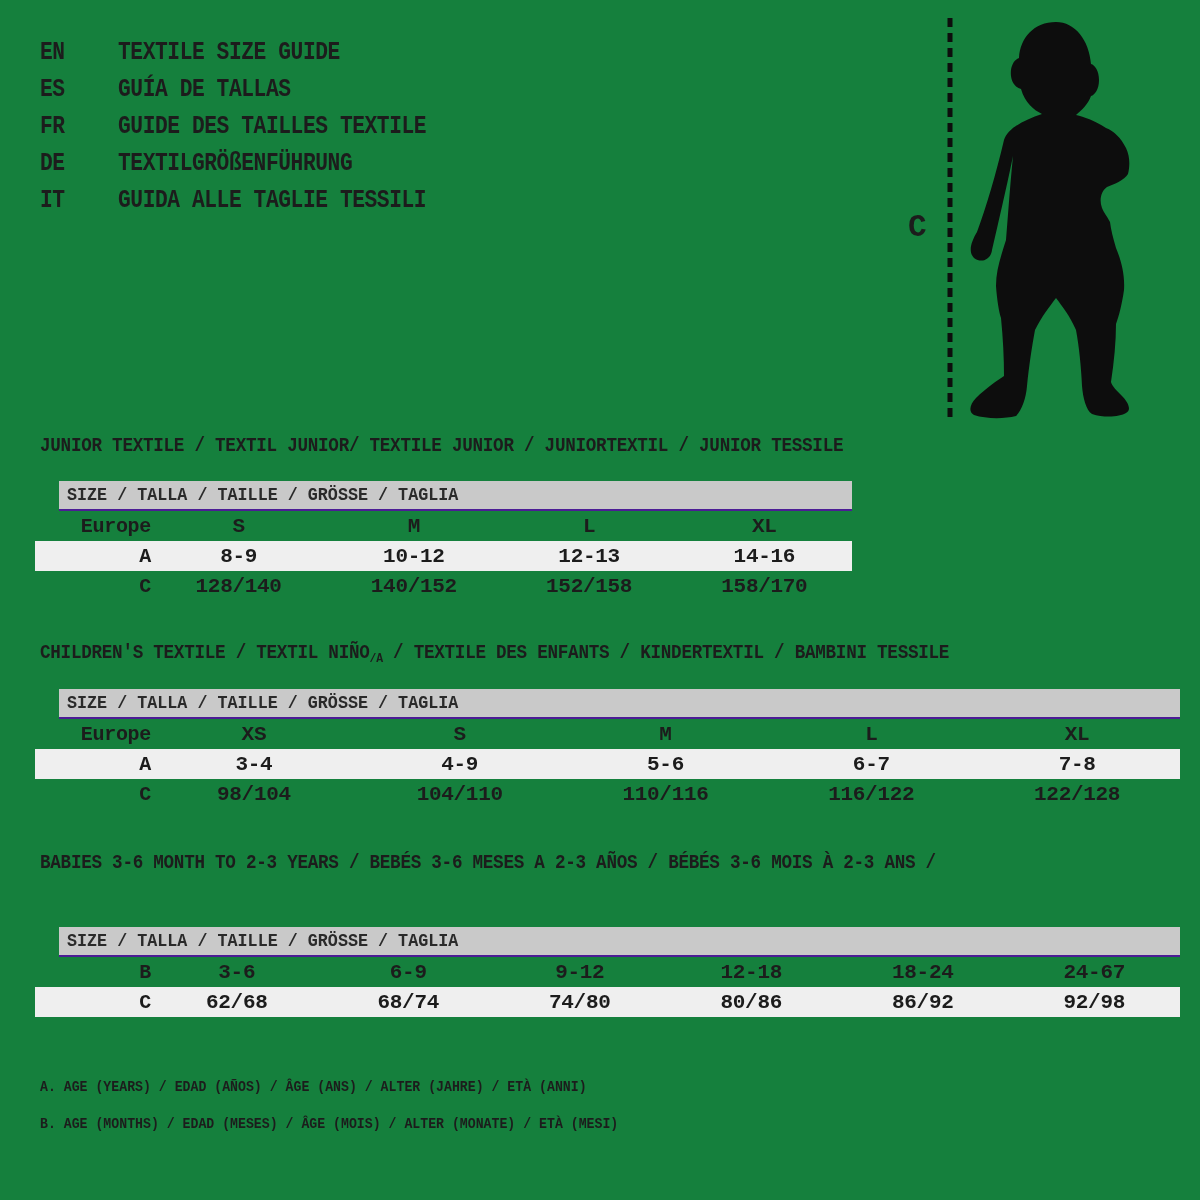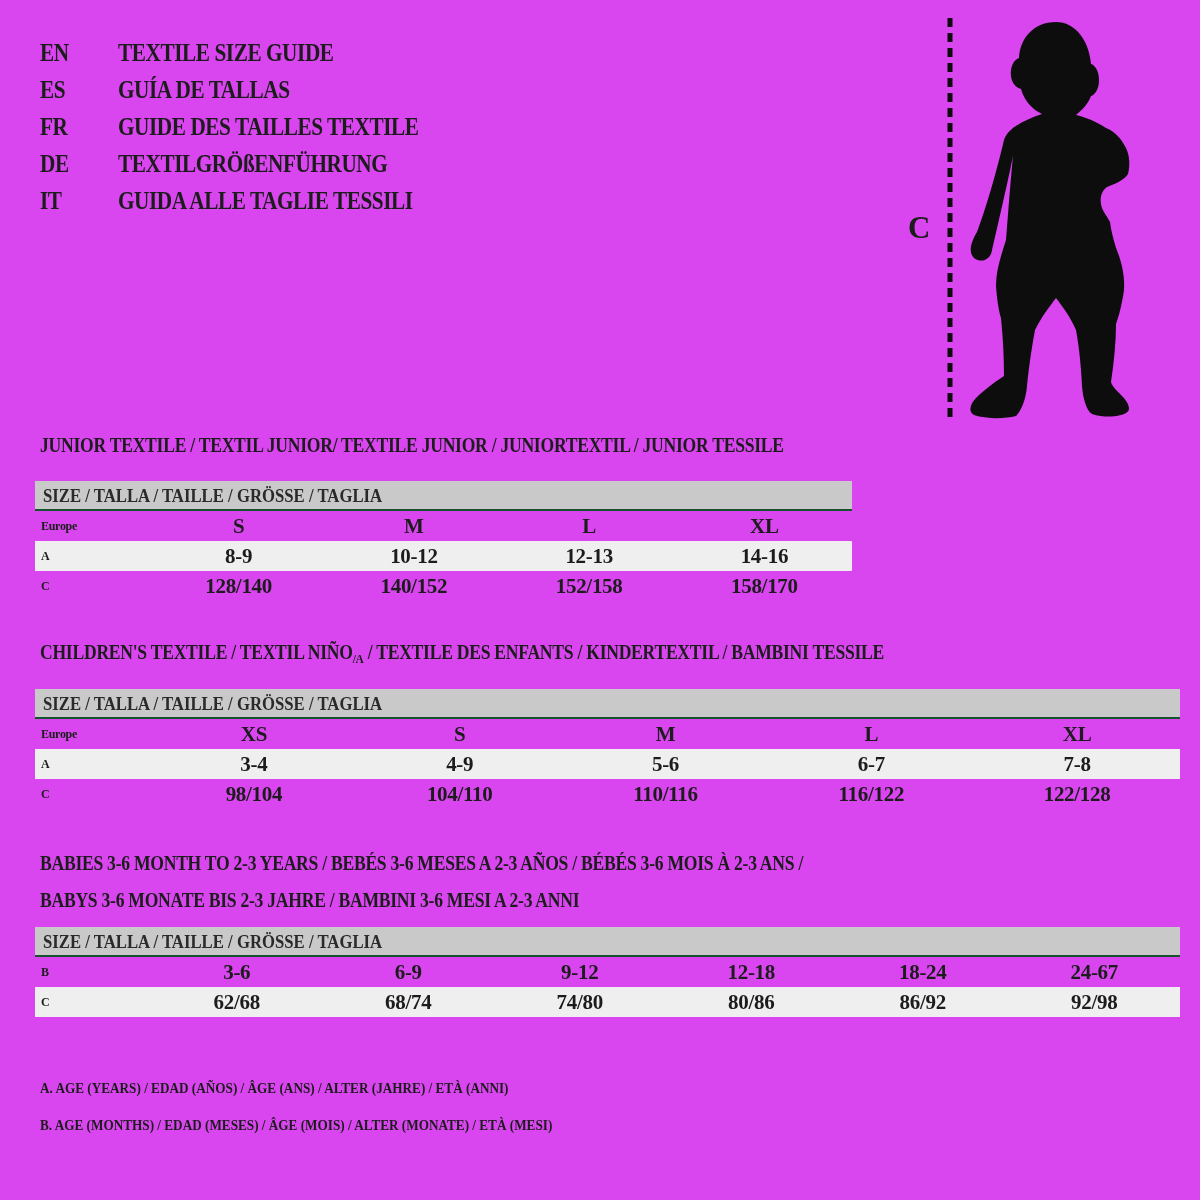--- a/index.html
+++ b/index.html
@@ -1,18 +1,18 @@
 <!DOCTYPE html>
 <html><head>
 <meta charset="utf-8">
 <style>
   html,body{margin:0;padding:0;background:#fff;}
   .page{
-    position:relative;width:1200px;height:1200px;background:#d946ef;overflow:hidden;
-    font-family:Liberation Serif, serif;font-weight:bold;color:#1c1c1c;
+    position:relative;width:1200px;height:1200px;background:#15803d;overflow:hidden;
+    font-family:Liberation Mono, monospace;font-weight:bold;color:#1c1c1c;
   }
   .cond{display:inline-block;transform:scaleX(0.88);transform-origin:0 50%;white-space:nowrap;}
   .cond85{display:inline-block;transform:scaleX(0.85);transform-origin:0 50%;white-space:nowrap;}
 
   
   .lang-block{position:absolute;left:40px;top:34px;}
   .lang-row{height:37px;line-height:37px;font-size:25px;white-space:nowrap;}
   .lang-code{display:inline-block;width:78px;letter-spacing:-0.5px;}
   .lang-title{letter-spacing:-0.5px;}
 
@@ -22,26 +22,26 @@
   .baby-svg{position:absolute;left:964px;top:18px;}
 
   
   .sec-title{position:absolute;font-size:20px;letter-spacing:-0.3px;white-space:nowrap;}
   .sec-title .sub{font-size:13px;vertical-align:-4px;}
   .notes{position:absolute;left:40px;top:1070px;font-size:15px;line-height:36.5px;}
 
   
   .size-table{position:absolute;}
   .table-header{
-    height:28px;line-height:29px;background:#c9c9c9;border-bottom:2px solid #14532d;
-    padding-left:8px;font-size:19px;color:#2a2a2a;
+    height:28px;line-height:29px;background:#c9c9c9;border-bottom:2px solid #4c1d95;
+    padding-left:8px;font-size:19px;color:#2a2a2a;margin-left:24px;
   }
   table{border-collapse:collapse;table-layout:fixed;width:100%;}
   td{height:30px;text-align:center;font-size:21px;padding:0;letter-spacing:-0.3px;vertical-align:middle;}
-  td.lbl{width:110px;text-align:left;padding-left:6px;font-size:12px;margin-top:14px;}
+  td.lbl{width:110px;text-align:right;padding-left:6px;font-size:20px;margin-top:14px;}
   tr.shaded{background:#efefef;}
 </style>
 </head>
 <body>
 
 <div class="page">
 
   <div class="lang-block">
     <div class="lang-row">
       <span class="lang-code cond85">EN</span><span class="lang-title cond85">TEXTILE SIZE GUIDE</span>
@@ -171,21 +171,20 @@
             <td>110/116</td>
             <td>116/122</td>
             <td>122/128</td>
           </tr>
         </tbody>
       </table>
   </div>
 
   <div class="sec-title" style="left:40px;top:845px;line-height:36.5px;">
     <div><span class="cond">BABIES 3-6 MONTH TO 2-3 YEARS / BEBÉS 3-6 MESES A 2-3 AÑOS / BÉBÉS 3-6 MOIS À 2-3 ANS /</span></div>
-    <div><span class="cond">BABYS 3-6 MONATE BIS 2-3 JAHRE / BAMBINI 3-6 MESI A 2-3 ANNI</span></div>
   </div>
   <div class="size-table" style="left:35px;top:927px;width:1145px;">
     <div class="table-header"><span class="cond">SIZE / TALLA / TAILLE / GRÖSSE / TAGLIA</span></div>
     <table>
         <tbody>
           <tr>
             <td class="lbl">B</td>
             <td>3-6</td>
             <td>6-9</td>
             <td>9-12</td>

